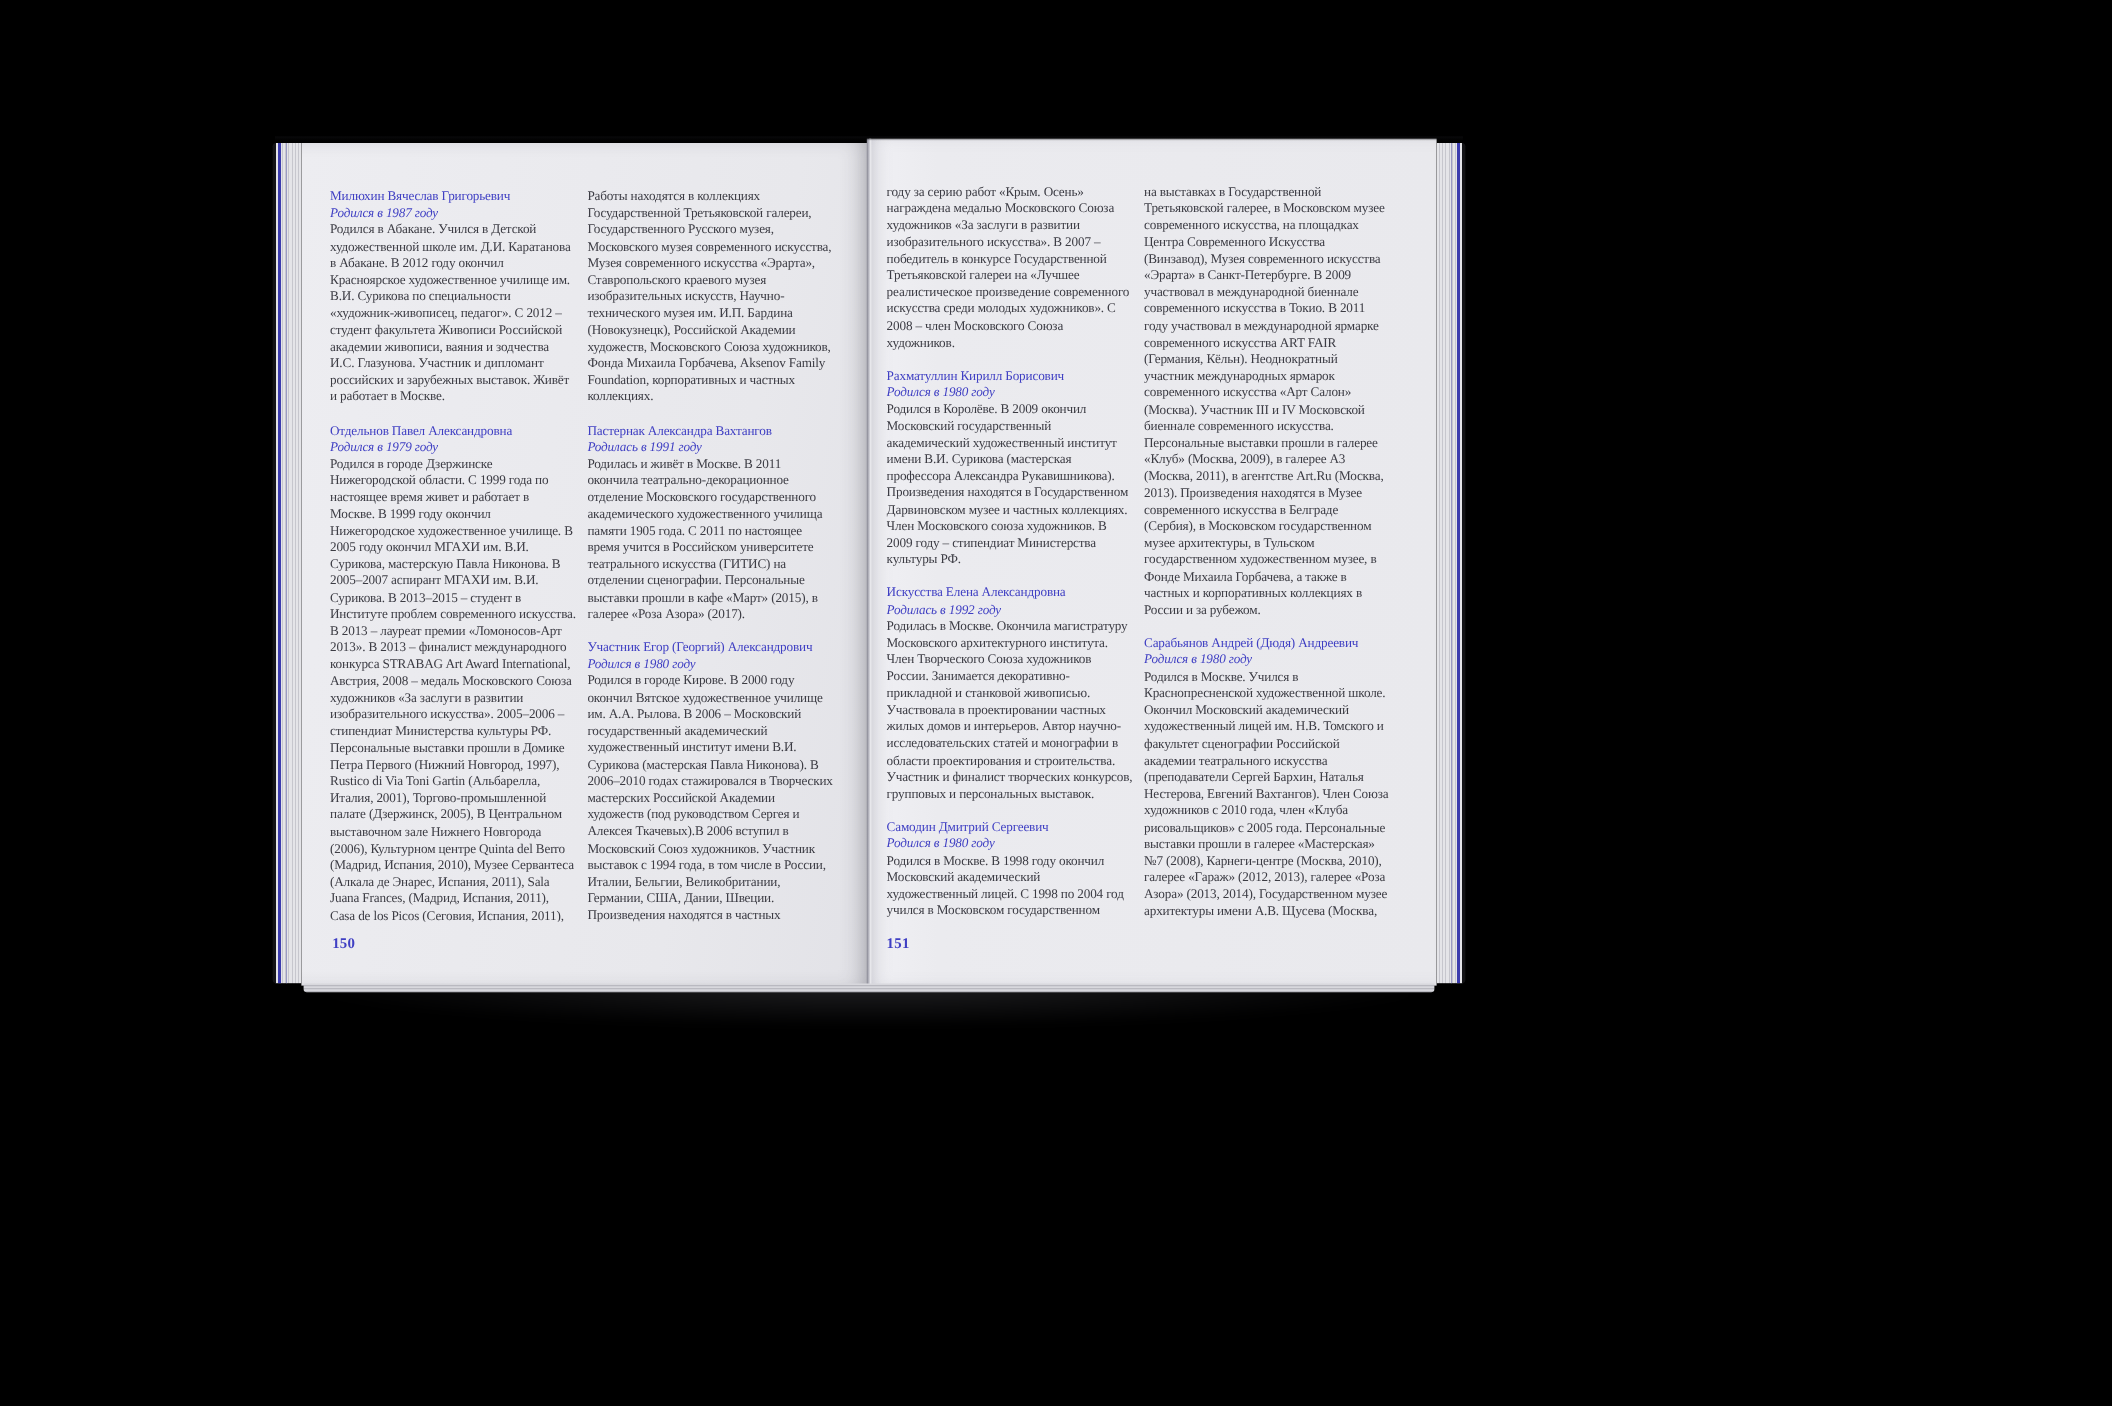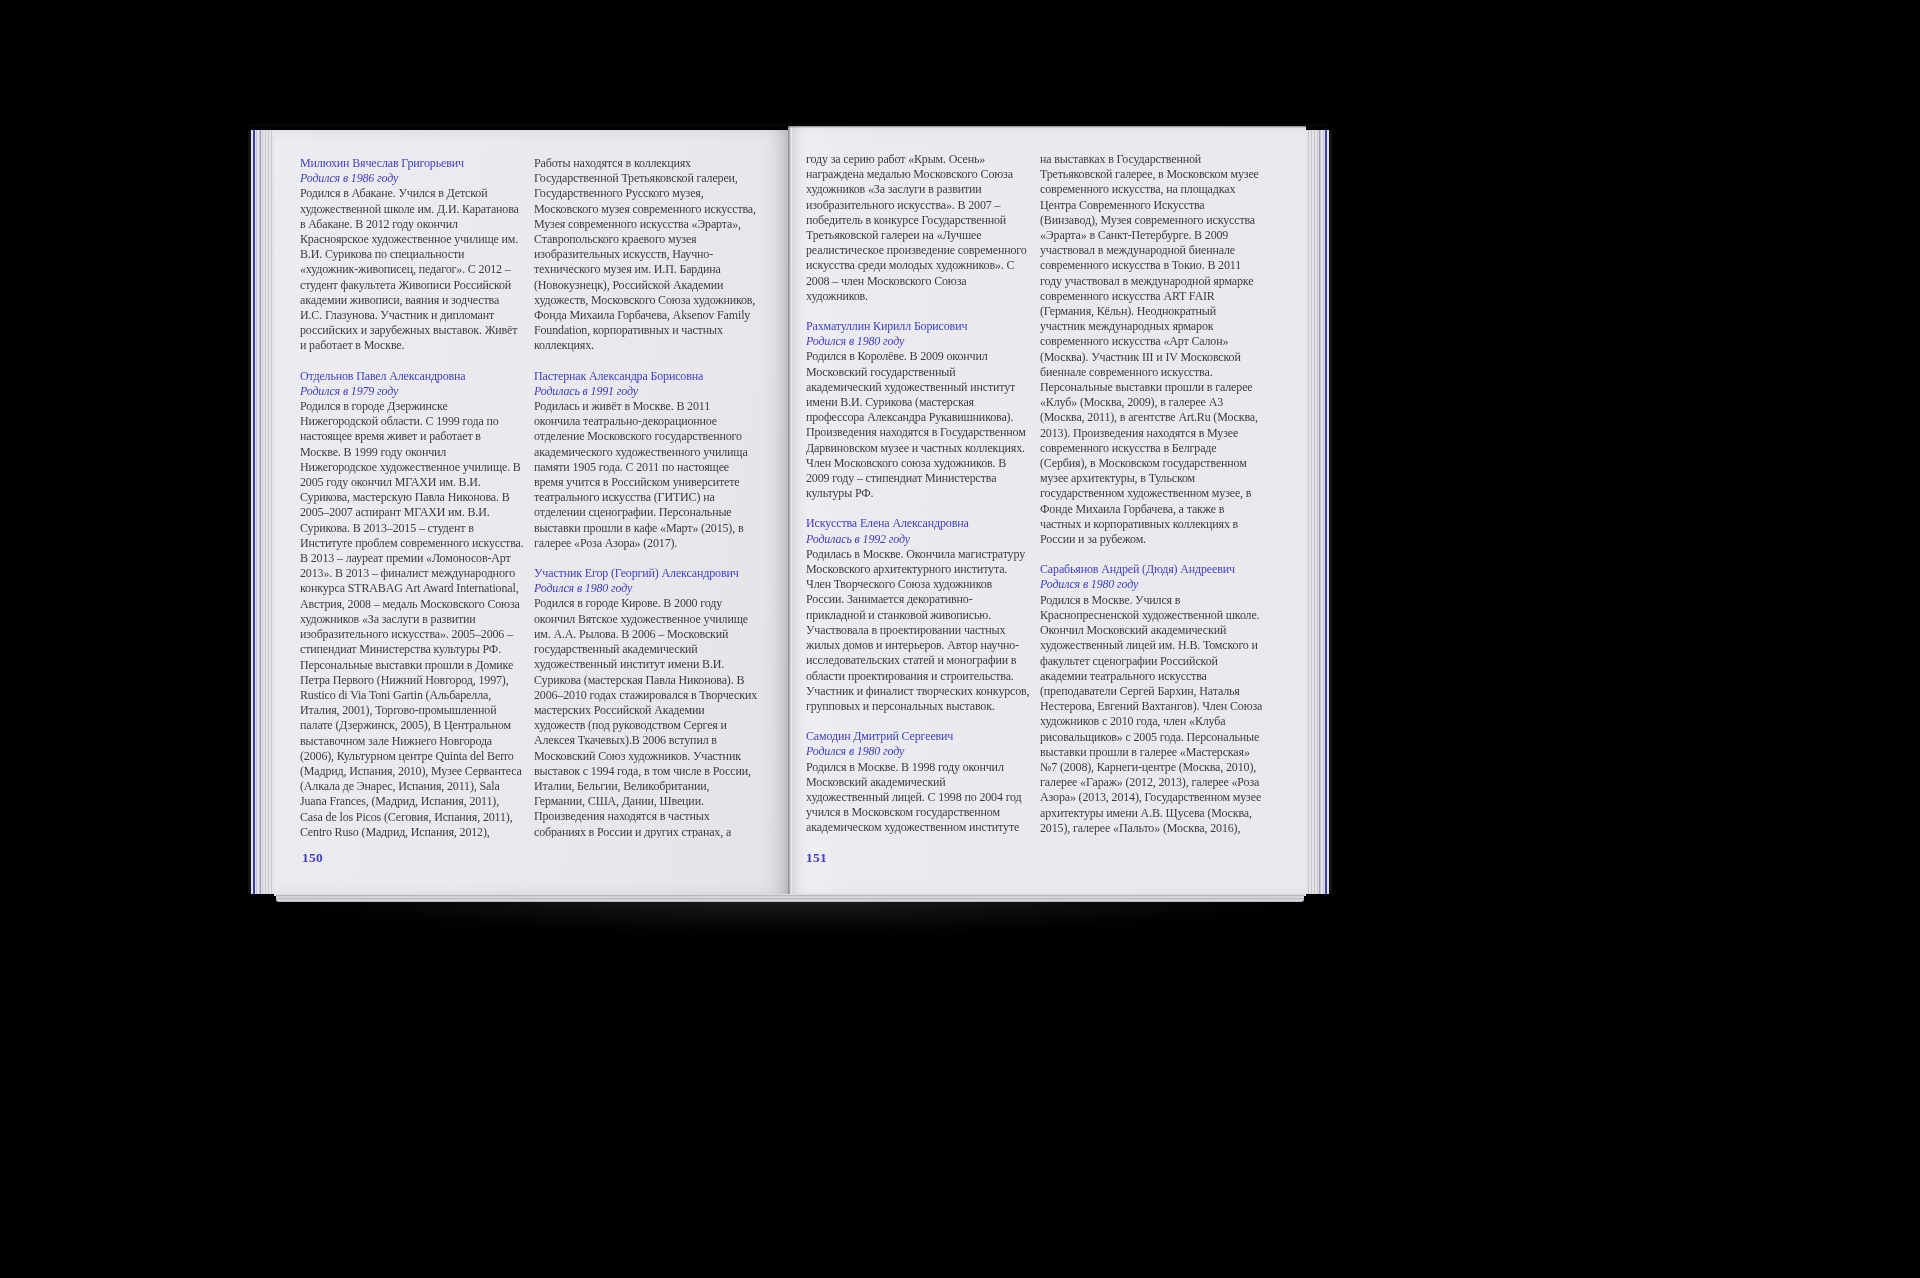--- a/index.html
+++ b/index.html
@@ -74,21 +74,21 @@
     position:absolute;top:26px;bottom:58px;display:flex;gap:10px;
   }
   .content-left{left:26px;right:32px;}
   .content-right{left:16px;right:30px;}
   .col{
     width:224px;height:100%;overflow:hidden;
     font-size:12px;line-height:15.2px;letter-spacing:-0.15px;
     color:var(--body-ink);
     text-align:left;
   }
-  .block{margin:0 0 15px 0;}
+  .block{margin:15px 0 15px 0;}
   .ename{color:var(--accent);}
   .eborn{color:var(--accent);font-style:italic;}
   .ebody{}
   .pagenum{
     position:absolute;bottom:30px;
     color:var(--accent);font-weight:bold;font-size:13.5px;letter-spacing:0.2px;
   }
   .pagenum-left{left:28px;}
   .pagenum-right{left:16px;}
 </style>
@@ -100,35 +100,35 @@
 
   <div class="book">
     <div class="edges edges-left"></div>
     <div class="edges edges-right"></div>
 
     <div class="page page-left">
       <div class="content content-left">
         <div class="col">
             <div class="block">
               <div class="ename">Милюхин Вячеслав Григорьевич</div>
-              <div class="eborn">Родился в 1986 году</div>
+              <div class="eborn">Родился в 1987 году</div>
               <div class="ebody">Родился в Абакане. Учился в Детской художественной школе им. Д.И. Каратанова в Абакане. В 2012 году окончил Красноярское художественное училище им. В.И. Сурикова по специальности «художник-живописец, педагог». С 2012 – студент факультета Живописи Российской академии живописи, ваяния и зодчества И.С. Глазунова. Участник и дипломант российских и зарубежных выставок. Живёт и работает в Москве.</div>
             </div>
             <div class="block">
               <div class="ename">Отдельнов Павел Александровна</div>
               <div class="eborn">Родился в 1979 году</div>
               <div class="ebody">Родился в городе Дзержинске Нижегородской области. С 1999 года по настоящее время живет и работает в Москве. В 1999 году окончил Нижегородское художественное училище. В 2005 году окончил МГАХИ им. В.И. Сурикова, мастерскую Павла Никонова. В 2005–2007 аспирант МГАХИ им. В.И. Сурикова. В 2013–2015 – студент в Институте проблем современного искусства. В 2013 – лауреат премии «Ломоносов-Арт 2013». В 2013 – финалист международного конкурса STRABAG Art Award International, Австрия, 2008 – медаль Московского Союза художников «За заслуги в развитии изобразительного искусства». 2005–2006 – стипендиат Министерства культуры РФ. Персональные выставки прошли в Домике Петра Первого (Нижний Новгород, 1997), Rustico di Via Toni Gartin (Альбарелла, Италия, 2001), Торгово-промышленной палате (Дзержинск, 2005), В Центральном выставочном зале Нижнего Новгорода (2006), Культурном центре Quinta del Berro (Мадрид, Испания, 2010), Музее Сервантеса (Алкала де Энарес, Испания, 2011), Sala Juana Frances, (Мадрид, Испания, 2011), Casa de los Picos (Сеговия, Испания, 2011), Centro Ruso (Мадрид, Испания, 2012), галерее «Эритаж» (Москва, 2012), агентстве Art.ru (Москва, 2012), галерее «Гринберг» (Москва, 2014), галерее «Открытый клуб» (Москва, 2014), Музее современного искусства (Москва, 2014), галерее «Триумф» (Москва, 2015), Ставропольском краевом музее изобразительных искусств, (Ставрополь, 2015), галерее «Беляево» (Москва, 2016, 2017), ГЦСИ «Арсенал» (Нижний Новгород, 2016), Центре современной культуры «Смена» (Казань, 2016), Научно-техническом музее имени И.П. Бардина (Новокузнецк, 2017).</div>
             </div>
           </div>
         <div class="col">
             <div class="block">
               <div class="ebody">Работы находятся в коллекциях Государственной Третьяковской галереи, Государственного Русского музея, Московского музея современного искусства, Музея современного искусства «Эрарта», Ставропольского краевого музея изобразительных искусств, Научно-технического музея им. И.П. Бардина (Новокузнецк), Российской Академии художеств, Московского Союза художников, Фонда Михаила Горбачева, Aksenov Family Foundation, корпоративных и частных коллекциях.</div>
             </div>
             <div class="block">
-              <div class="ename">Пастернак Александра Борисовна</div>
+              <div class="ename">Пастернак Александра Вахтангов</div>
               <div class="eborn">Родилась в 1991 году</div>
               <div class="ebody">Родилась и живёт в Москве. В 2011 окончила театрально-декорационное отделение Московского государственного академического художественного училища памяти 1905 года. С 2011 по настоящее время учится в Российском университете театрального искусства (ГИТИС) на отделении сценографии. Персональные выставки прошли в кафе «Март» (2015), в галерее «Роза Азора» (2017).</div>
             </div>
             <div class="block">
               <div class="ename">Участник Егор (Георгий) Александрович</div>
               <div class="eborn">Родился в 1980 году</div>
               <div class="ebody">Родился в городе Кирове. В 2000 году окончил Вятское художественное училище им. А.А. Рылова. В 2006 – Московский государственный академический художественный институт имени В.И. Сурикова (мастерская Павла Никонова). В 2006–2010 годах стажировался в Творческих мастерских Российской Академии художеств (под руководством Сергея и Алексея Ткачевых).В 2006 вступил в Московский Союз художников. Участник выставок с 1994 года, в том числе в России, Италии, Бельгии, Великобритании, Германии, США, Дании, Швеции. Произведения находятся в частных собраниях в России и других странах, а также в коллекциях Российской Академии художеств, Российского Фонда культуры, Московского Союза художников и российских региональных музеях.</div>
             </div>
           </div>
       </div>

